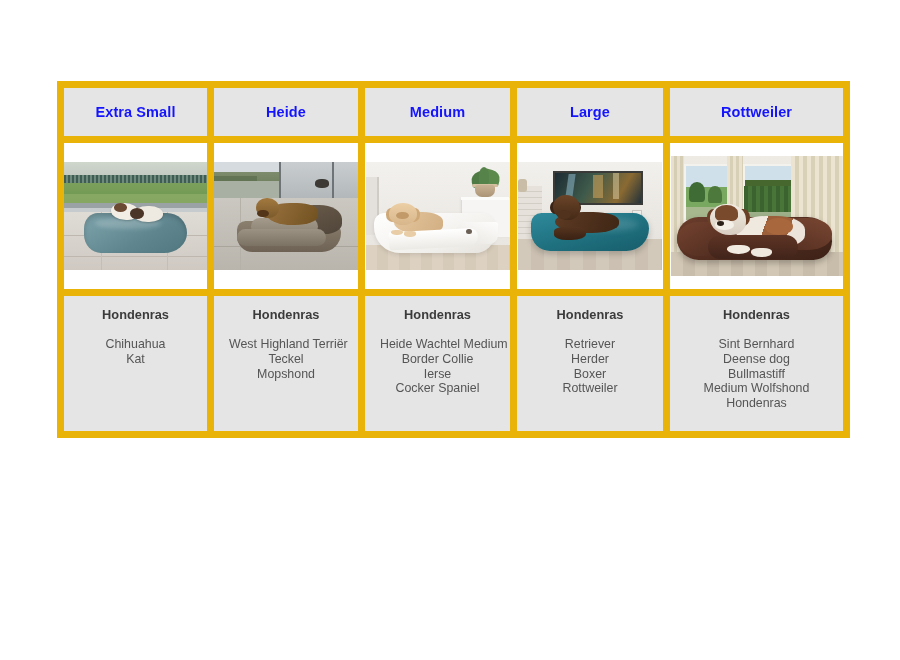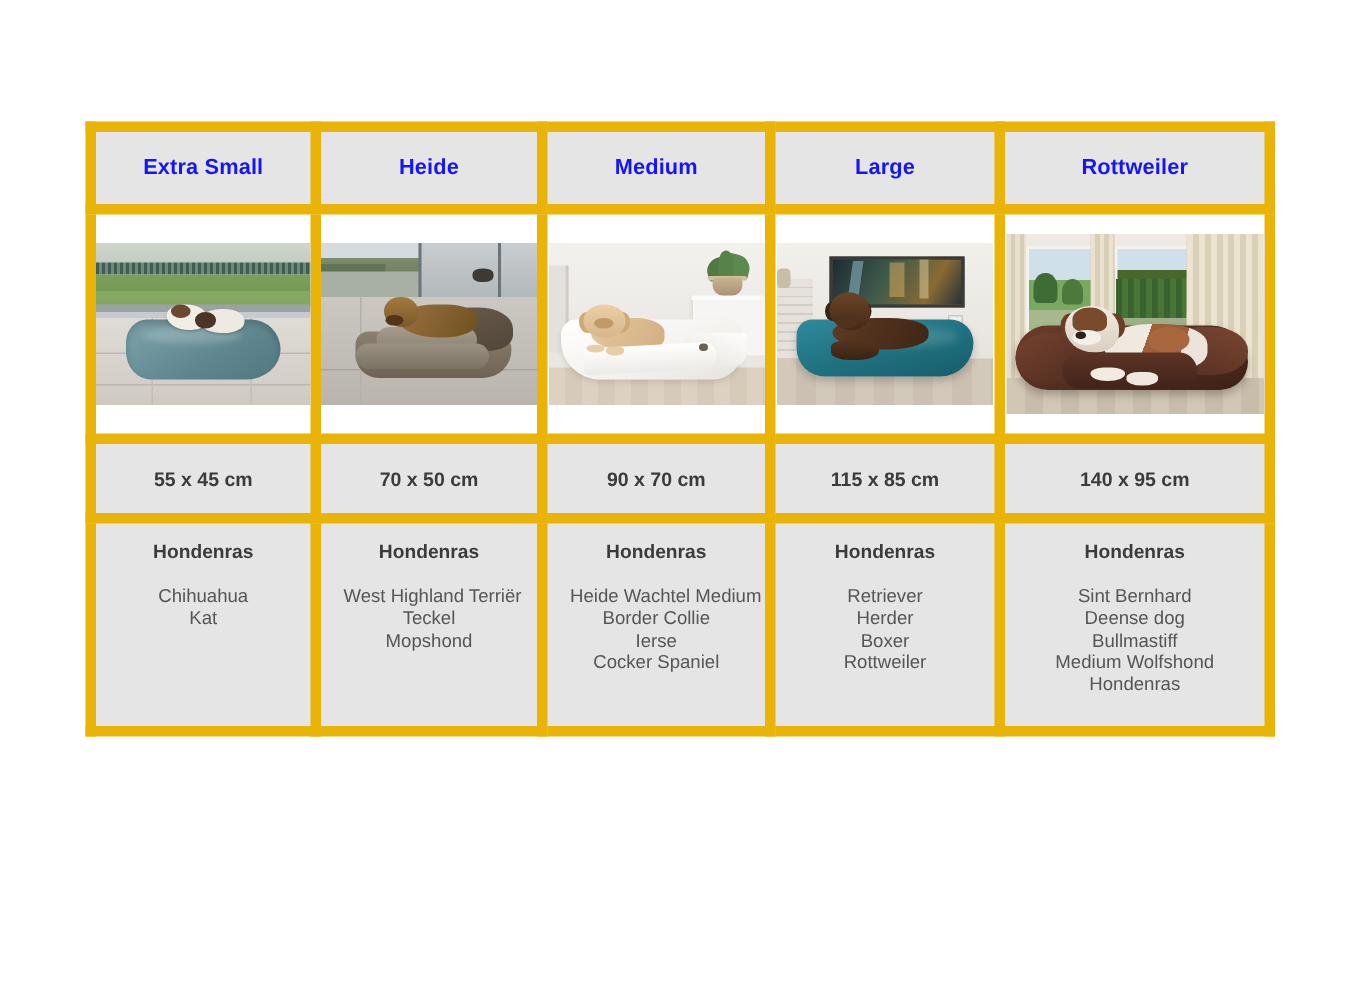--- a/index.html
+++ b/index.html
@@ -447,37 +447,20 @@
               <div class="layer xl-dogmuz"></div>
               <div class="layer xl-dognose"></div>
               <div class="layer xl-cushion"></div>
               <div class="layer xl-paw1"></div>
               <div class="layer xl-paw2"></div>
             </div>
           </div>
         </td>
       </tr>
 
-      <tr class="row-dims">
-        <td>
-          <div class="dim-label">55 x 45 cm</div>
-        </td>
-        <td>
-          <div class="dim-label">70 x 50 cm</div>
-        </td>
-        <td>
-          <div class="dim-label">90 x 70 cm</div>
-        </td>
-        <td>
-          <div class="dim-label">115 x 85 cm</div>
-        </td>
-        <td>
-          <div class="dim-label">140 x 95 cm</div>
-        </td>
-      </tr>
 
       <tr class="row-breeds">
 
         <td>
           <div class="breed-block">
             <div class="breed-title">Hondenras</div>
             <ul class="breed-list">
               <li>Chihuahua</li>
               <li>Kat</li>
             </ul>

